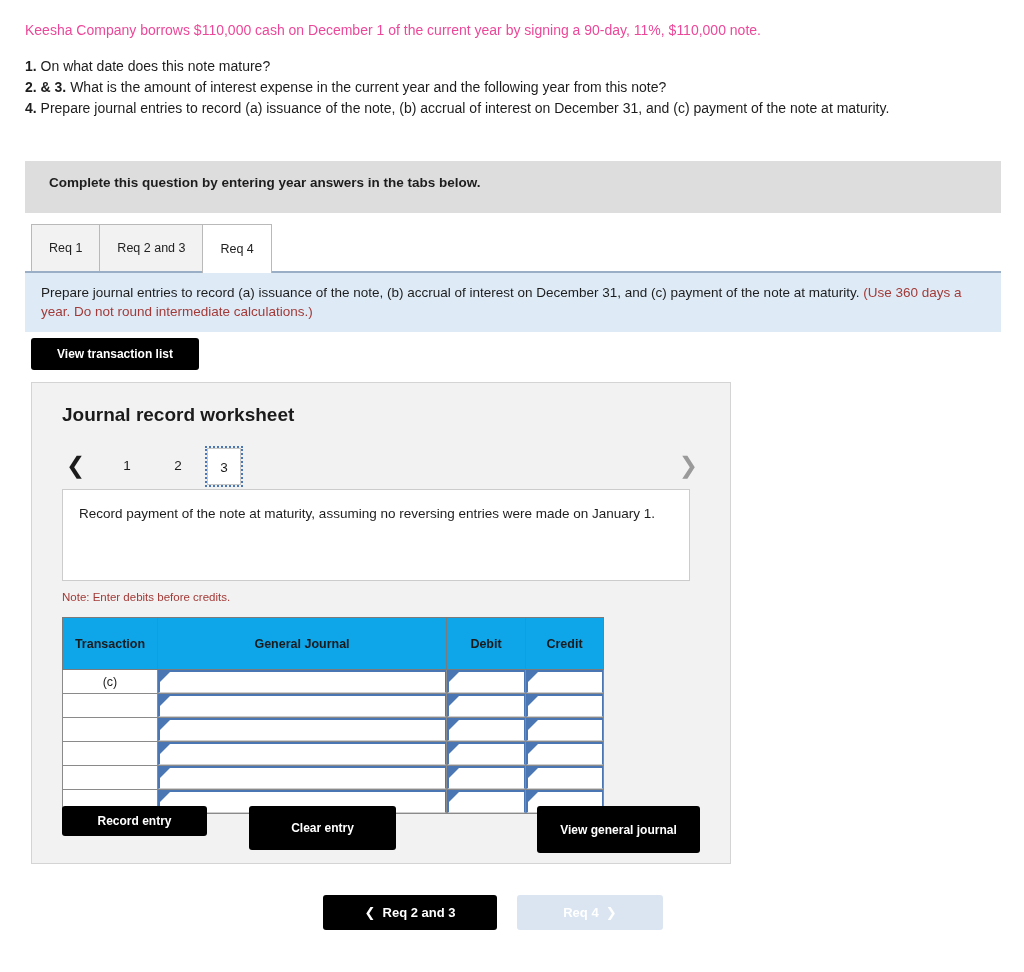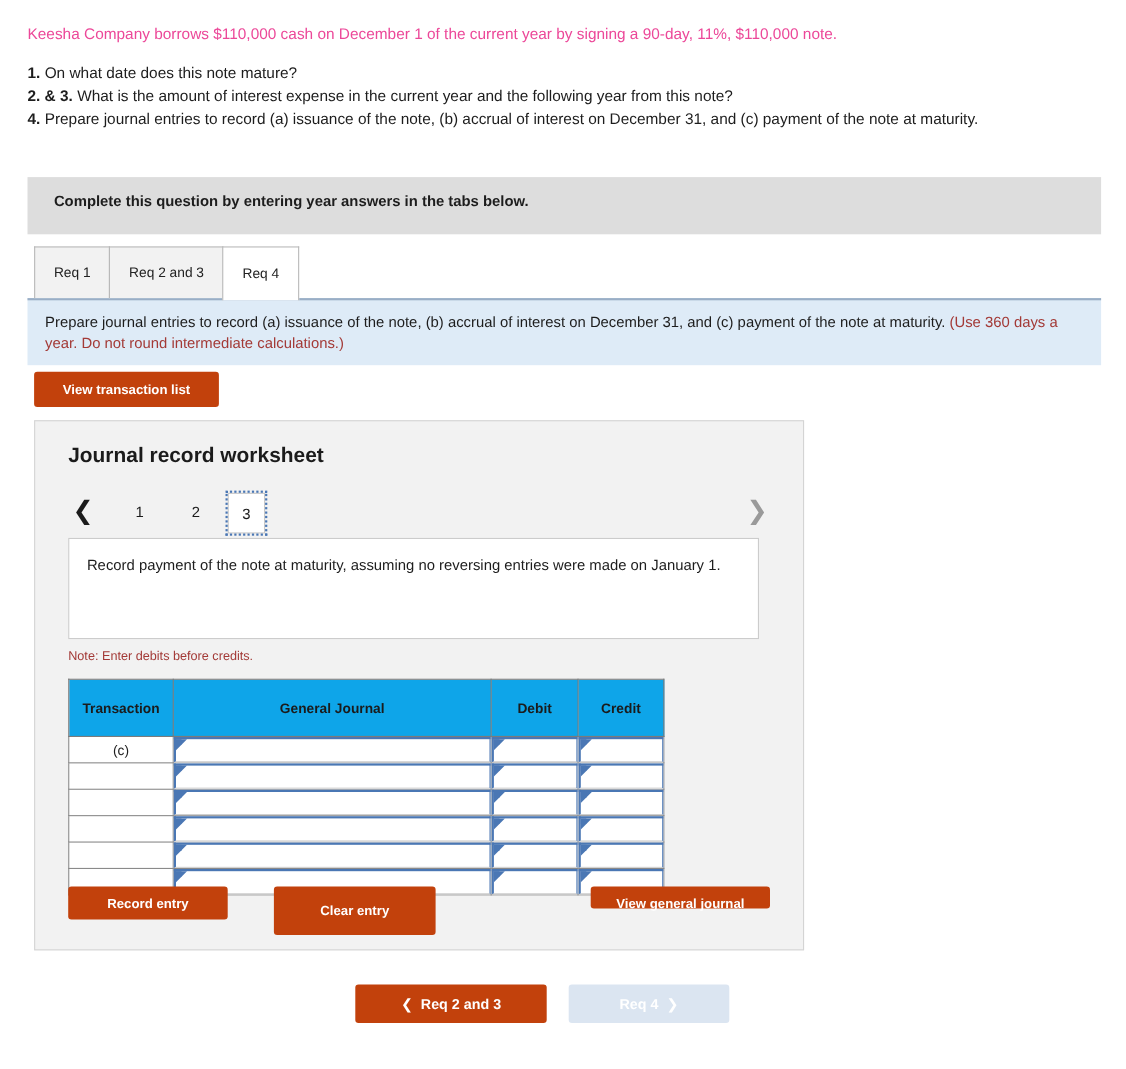--- a/index.html
+++ b/index.html
@@ -113,21 +113,21 @@
     line-height: 19px;
     color: #1d1d1d;
   }
   .red { color: #a33a37; }
 
   
   .btn {
     box-sizing: border-box;
     border: none;
     border-radius: 3px;
-    background: #c2410c;
+    background: #000000;
     color: #ffffff;
     font-family: "Liberation Sans", sans-serif;
     font-size: 12px;
     font-weight: bold;
     cursor: pointer;
     text-align: center;
     padding: 0;
   }
   .btn-view-trans {
     position: absolute;
@@ -300,21 +300,21 @@
     top: 423px;
     width: 147px;
     height: 44px;
     line-height: 30px;
   }
   .btn-viewgj {
     position: absolute;
     left: 505px;
     top: 423px;
     width: 163px;
-    height: 20px;
+    height: 47px;
     line-height: 30px;
   }
 
   
   .btn-prev-req {
     position: absolute;
     left: 323px;
     top: 895px;
     width: 174px;
     height: 35px;

